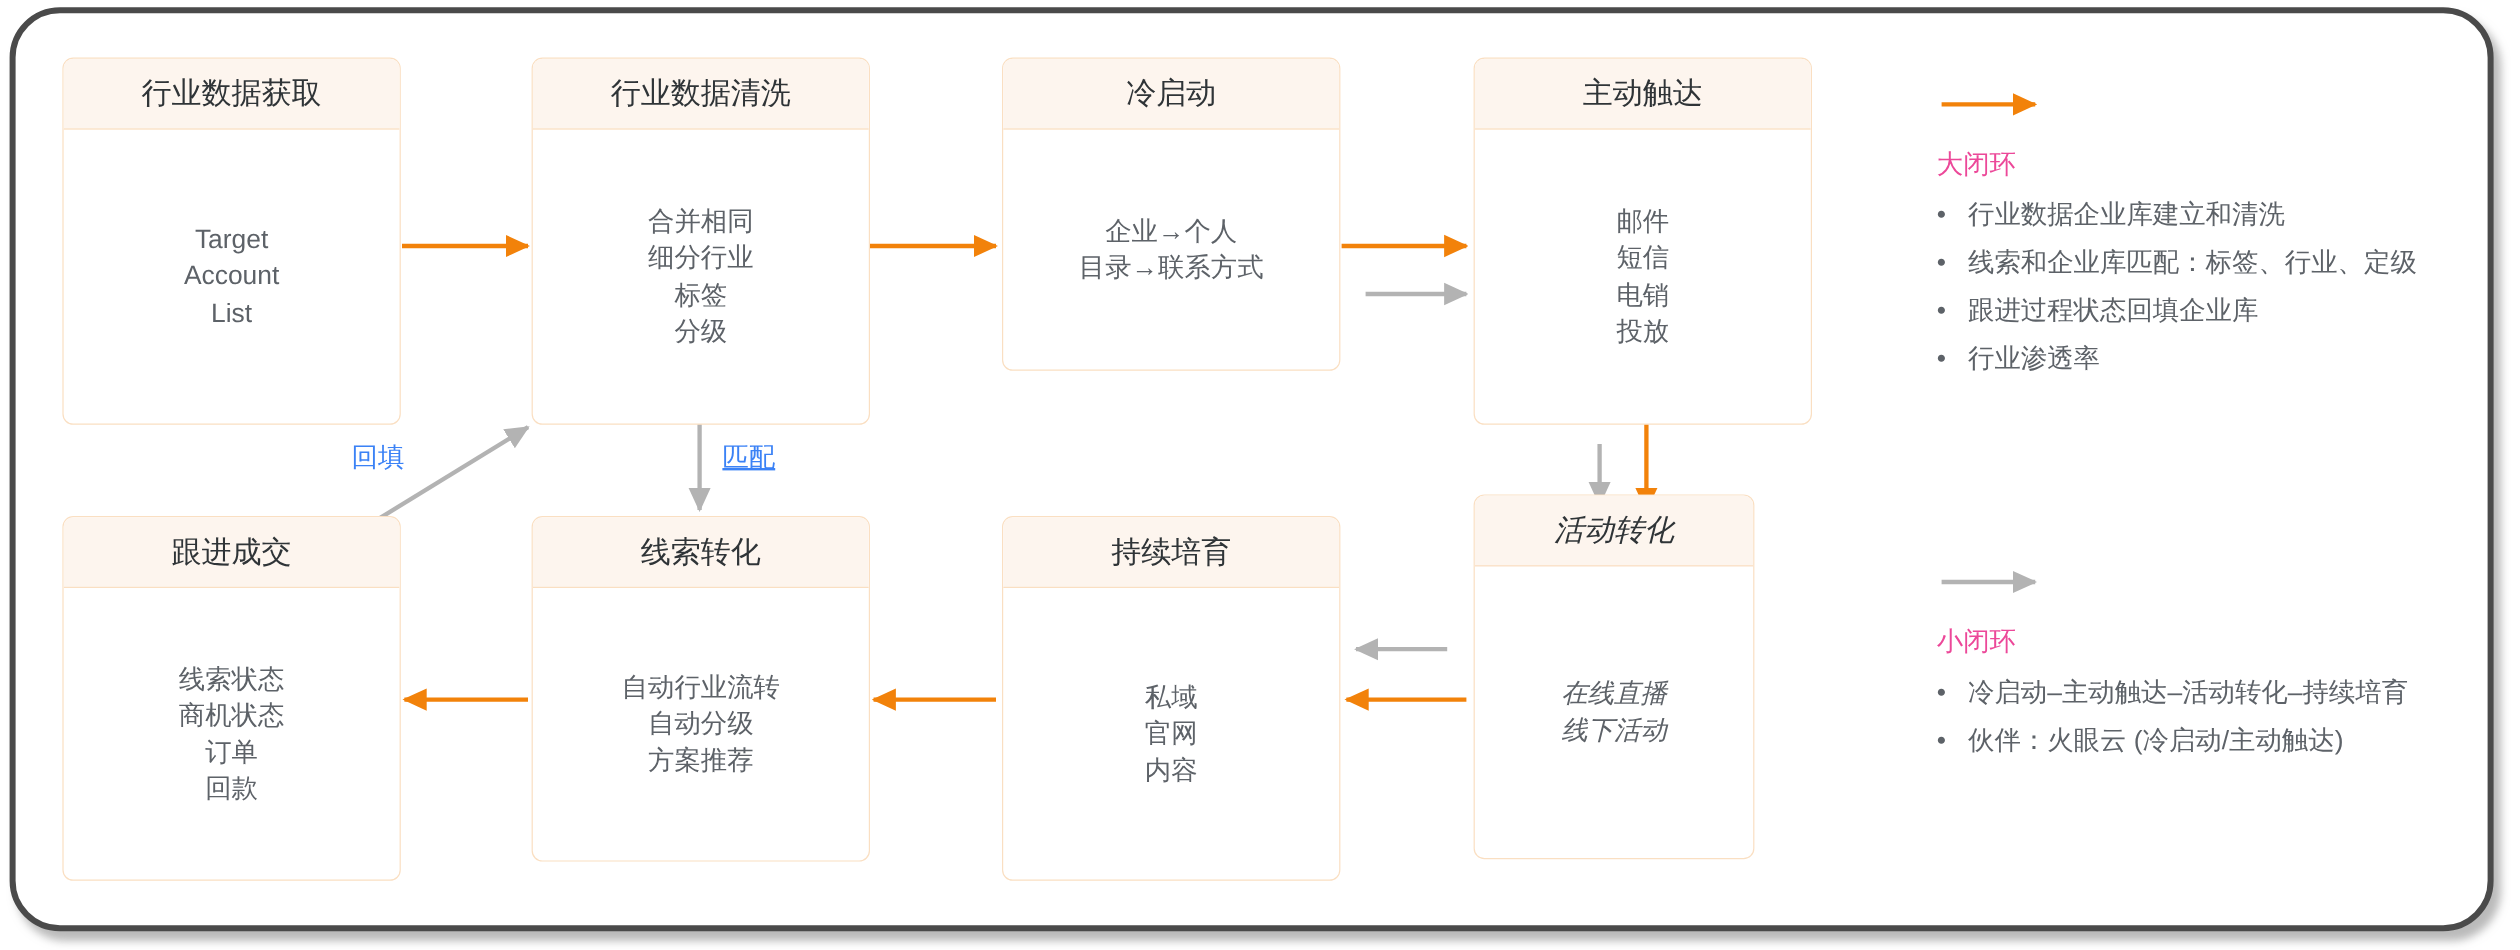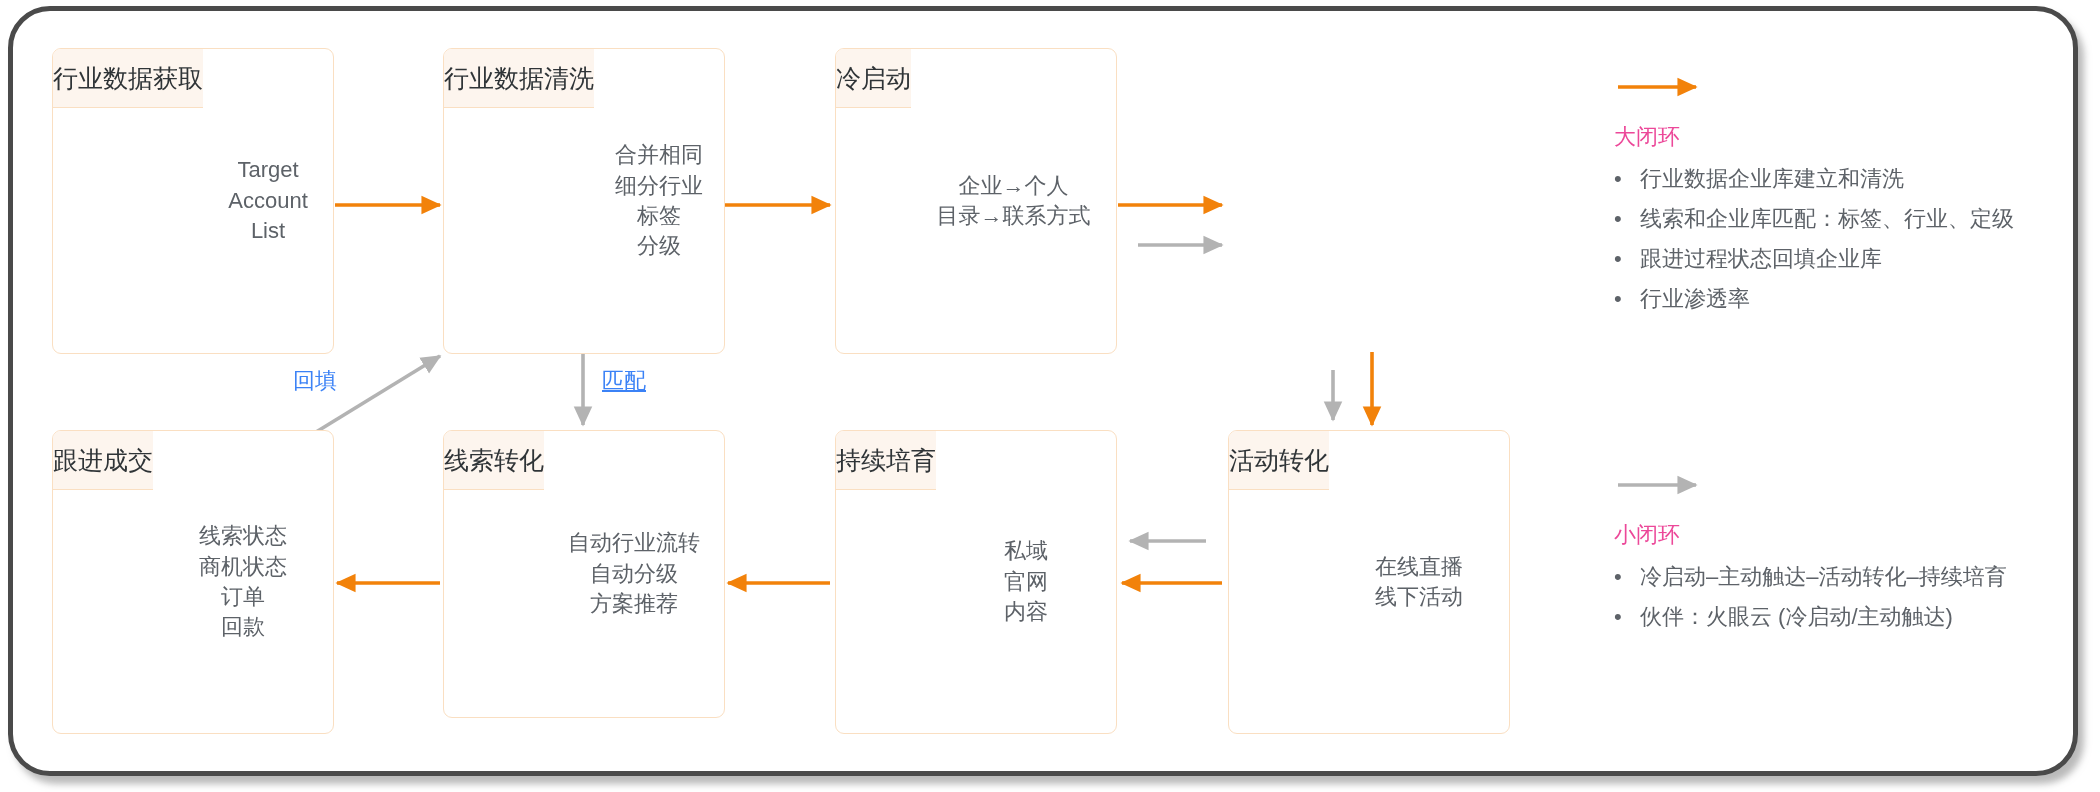--- a/index.html
+++ b/index.html
@@ -36,21 +36,21 @@
 
   
   .node {
     position: absolute;
     background: #ffffff;
     border: 1.5px solid #fadfc2;
     border-radius: 9px;
     box-sizing: border-box;
     overflow: hidden;
     display: flex;
-    flex-direction: row;
+    flex-direction: column;
   }
   .node-head {
     background: #fdf5ee;
     border-bottom: 1.5px solid #fadfc2;
     color: #2f3437;
     font-size: 25px;
     line-height: 1;
     height: 58px;
     display: flex;
     align-items: center;
@@ -192,28 +192,37 @@
   <div class="node" style="left:443px; top:48px; width:282px; height:306px;">
     <div class="node-head">行业数据清洗</div>
     <div class="node-body">
       <div class="line">合并相同</div>
       <div class="line">细分行业</div>
       <div class="line">标签</div>
       <div class="line">分级</div>
     </div>
   </div>
 
-  <div class="node" style="left:835px; top:48px; width:282px; height:306px;text-align:right;">
+  <div class="node" style="left:835px; top:48px; width:282px; height:261px;text-align:right;">
     <div class="node-head">冷启动</div>
     <div class="node-body">
       <div class="line">企业→个人</div>
       <div class="line">目录→联系方式</div>
     </div>
   </div>
 
+  <div class="node" style="left:1228px; top:48px; width:282px; height:306px;">
+    <div class="node-head">主动触达</div>
+    <div class="node-body">
+      <div class="line">邮件</div>
+      <div class="line">短信</div>
+      <div class="line">电销</div>
+      <div class="line">投放</div>
+    </div>
+  </div>
 
   <div class="node" style="left:52px; top:430px; width:282px; height:304px;">
     <div class="node-head">跟进成交</div>
     <div class="node-body">
       <div class="line">线索状态</div>
       <div class="line">商机状态</div>
       <div class="line">订单</div>
       <div class="line">回款</div>
     </div>
   </div>
@@ -229,21 +238,21 @@
 
   <div class="node" style="left:835px; top:430px; width:282px; height:304px;">
     <div class="node-head">持续培育</div>
     <div class="node-body">
       <div class="line">私域</div>
       <div class="line">官网</div>
       <div class="line">内容</div>
     </div>
   </div>
 
-  <div class="node" style="left:1228px; top:430px; width:282px; height:304px;">
+  <div class="node" style="left:1228px; top:412px; width:234px; height:304px;font-style:italic;">
     <div class="node-head">活动转化</div>
     <div class="node-body">
       <div class="line">在线直播</div>
       <div class="line">线下活动</div>
     </div>
   </div>
 
   <div class="edge-label" style="left:293px; top:370px;">回填</div>
   <div class="edge-label" style="left:602px; top:370px;text-decoration:underline;">匹配</div>
 

